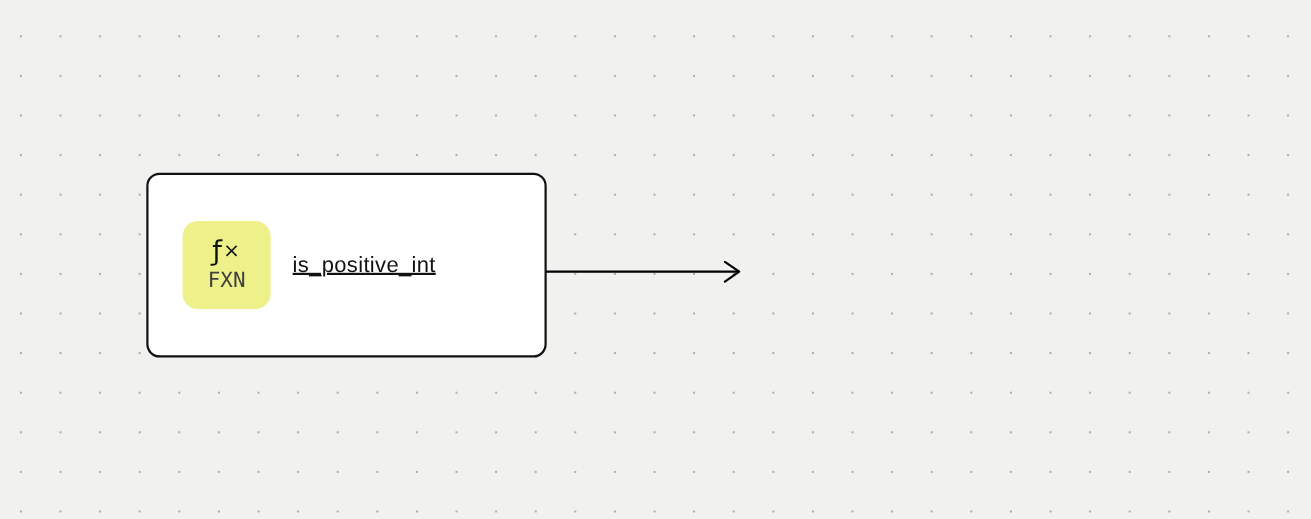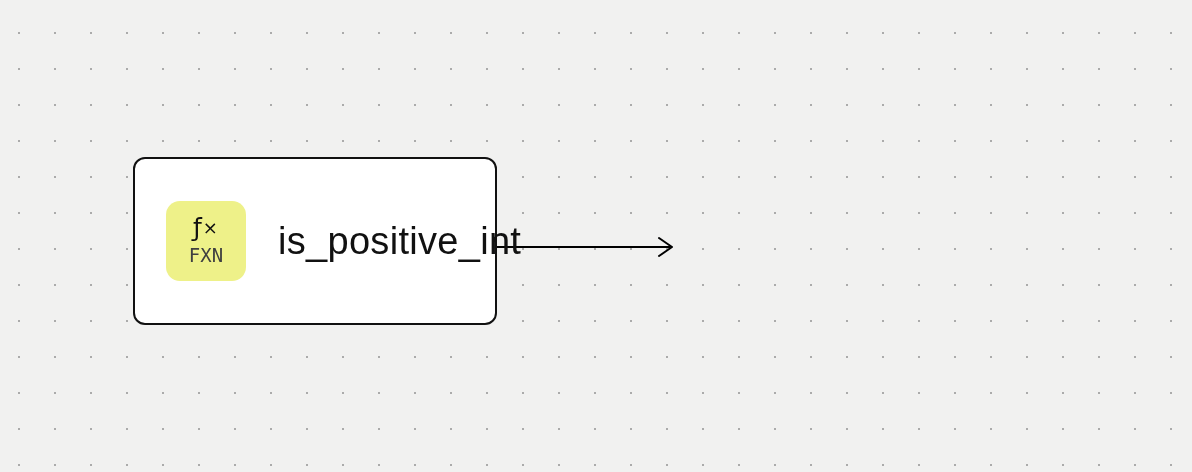--- a/index.html
+++ b/index.html
@@ -86,25 +86,26 @@
   .badge-icon svg { display: block; }
 
   .badge-label {
     font-family: "DejaVu Sans Mono", "Liberation Mono", monospace;
     font-size: 19px;
     line-height: 24px;
     color: #404040;
   }
 
   .node-label {
-    margin-left: 32px;
-    font-size: 38px;
+    margin-left: 20px;
+    font-size: 20px;
     color: #111111;
     letter-spacing: 0.3px;
     white-space: nowrap;
+    text-decoration: underline;
   }
 </style>
 </head>
 <body>
 
 <div class="canvas">
 
   <svg class="edge-layer" viewBox="0 0 1192 472" xmlns="http://www.w3.org/2000/svg">
     <g stroke="#000000" stroke-width="2" fill="none" stroke-linecap="round" stroke-linejoin="round">
       <line x1="497" y1="247" x2="670" y2="247"></line>

